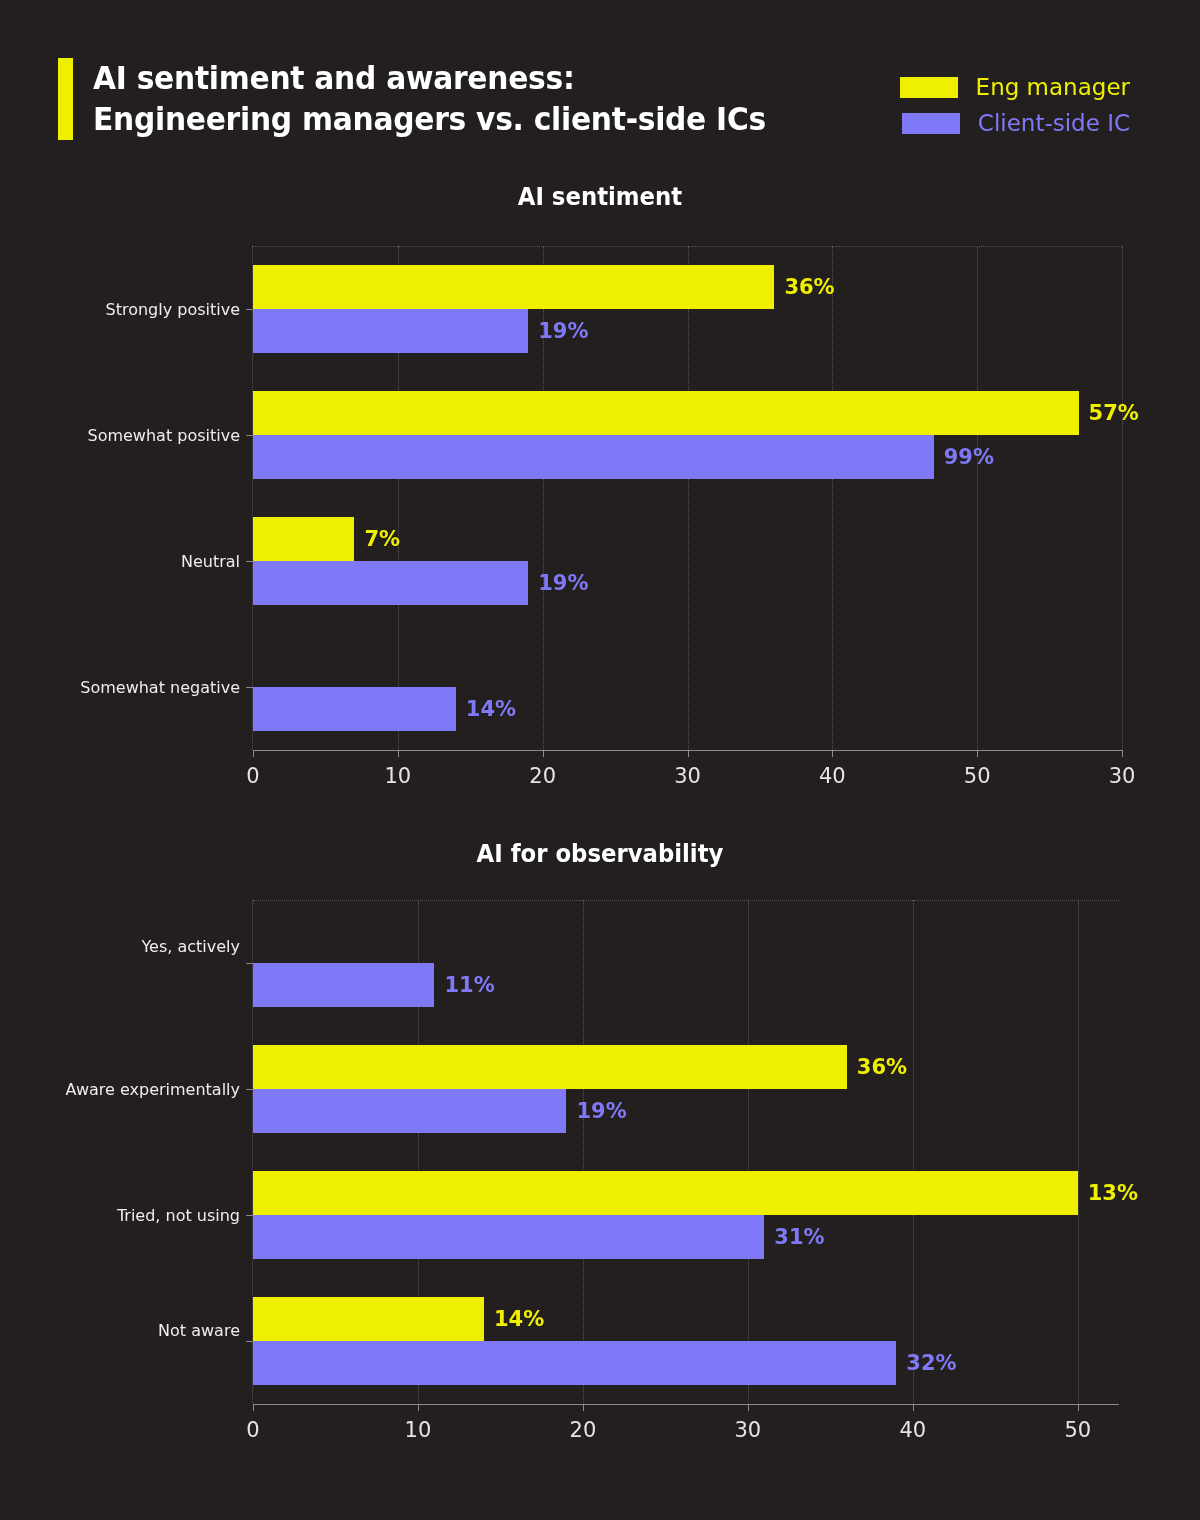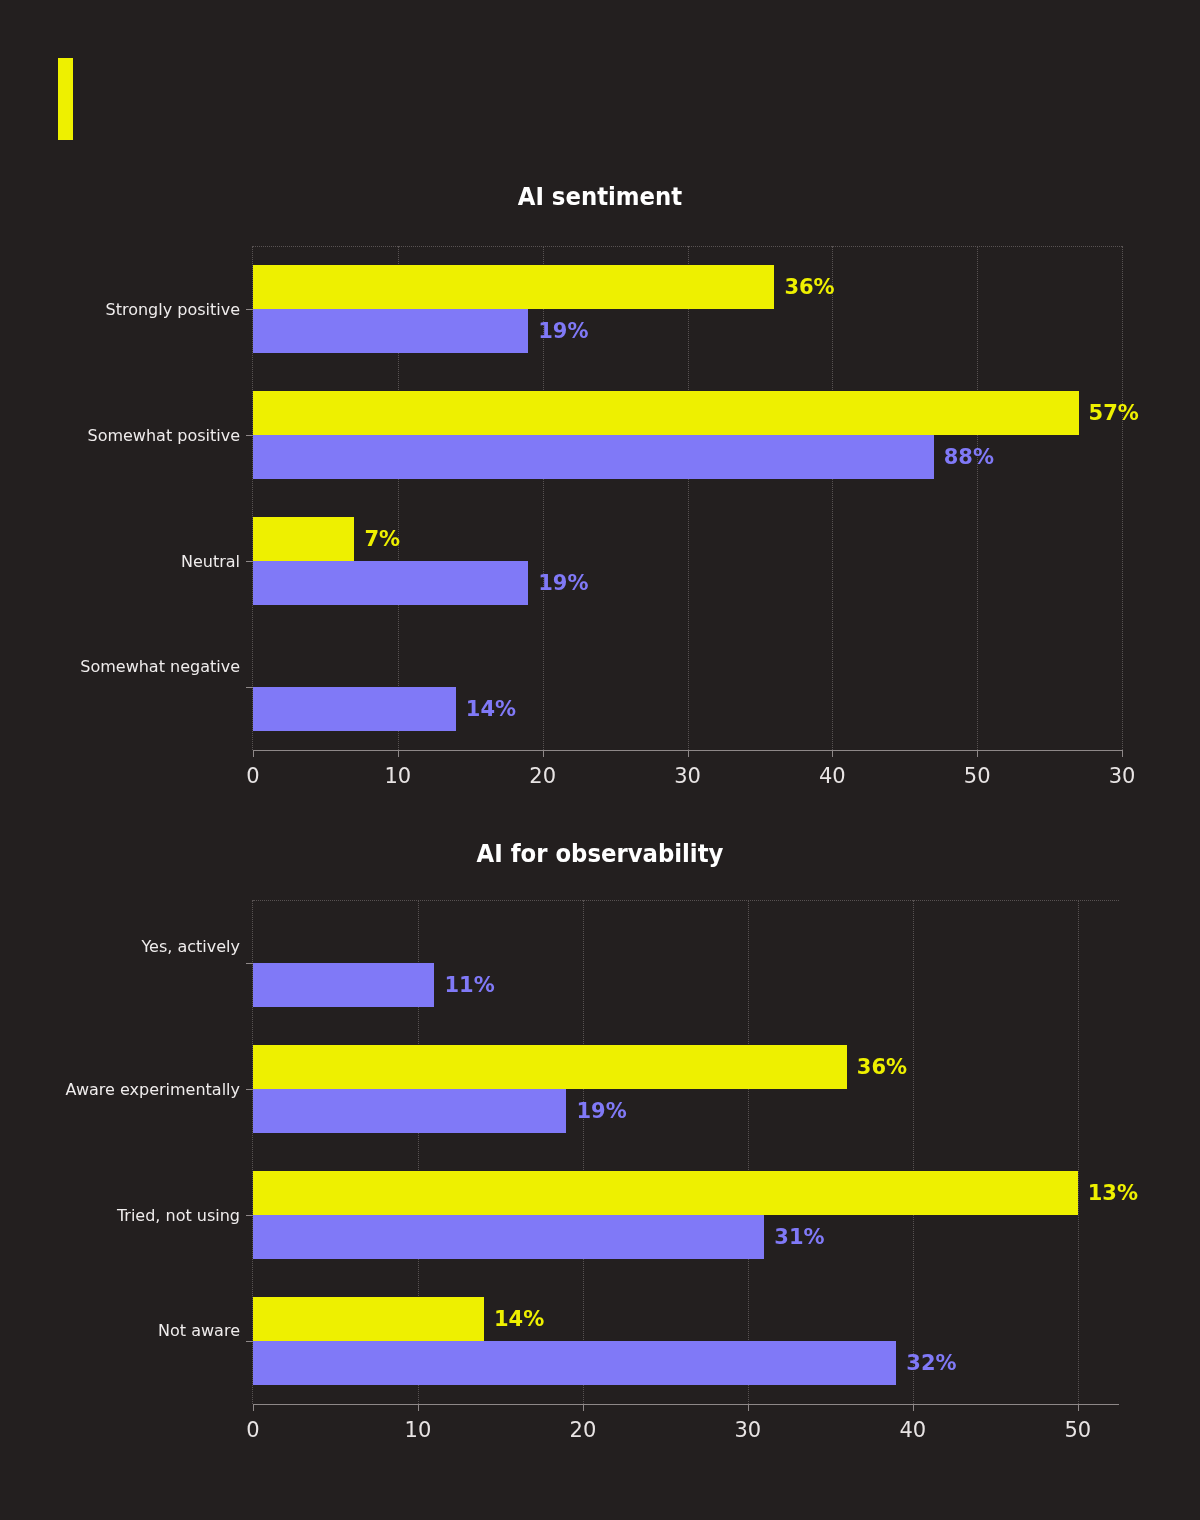--- a/index.html
+++ b/index.html
@@ -158,20 +158,34 @@
     font-size: 21px;
     white-space: nowrap;
     transform: translateY(-50%);
   }
 </style>
 </head>
 <body>
 
 <div id="header">
   <div id="accent-bar" style="background: rgb(238, 240, 0);"></div>
+  <div id="title-block">
+    <div class="title-line">AI sentiment and awareness:</div>
+    <div class="title-line">Engineering managers vs. client-side ICs</div>
+  </div>
+  <div id="legend">
+    <div class="legend-row">
+      <span class="legend-swatch" style="background: rgb(238, 240, 0);"></span>
+      <span class="legend-label" style="color: rgb(238, 240, 0);">Eng manager</span>
+    </div>
+    <div class="legend-row">
+      <span class="legend-swatch" style="background: rgb(128, 121, 247);"></span>
+      <span class="legend-label" style="color: rgb(128, 121, 247);">Client-side IC</span>
+    </div>
+  </div>
 </div>
 
 <div class="chart" id="chart-0" style="top:183px; height:620px;">
   <div class="chart-title">AI sentiment</div>
   <div class="plot" id="plot-0" style="top:63px; width:868px; height:504px;">
       <div class="gridline-top" style="width: 869px;"></div>
       <div class="xtick" style="left: 0px; top: 504px;"></div>
       <div class="xticklabel" style="left: 0px; top: 518px;">0</div>
       <div class="gridline-v" style="left: 144.833px; height: 504px;"></div>
       <div class="xtick" style="left: 144.833px; top: 504px;"></div>
@@ -196,29 +210,29 @@
       <div class="yticklabel" style="top: 63px;">Strongly positive</div>
       <div class="bar" style="top: 19px; height: 44px; width: 521.4px; background: rgb(238, 240, 0);"></div>
       <div class="bar-label" style="left: 531.4px; top: 41px; color: rgb(238, 240, 0);">36%</div>
       <div class="bar" style="top: 63px; height: 44px; width: 275.183px; background: rgb(128, 121, 247);"></div>
       <div class="bar-label" style="left: 285.183px; top: 85px; color: rgb(128, 121, 247);">19%</div>
       <div class="ytick" style="top: 189px;"></div>
       <div class="yticklabel" style="top: 189px;">Somewhat positive</div>
       <div class="bar" style="top: 145px; height: 44px; width: 825.55px; background: rgb(238, 240, 0);"></div>
       <div class="bar-label" style="left: 835.55px; top: 167px; color: rgb(238, 240, 0);">57%</div>
       <div class="bar" style="top: 189px; height: 44px; width: 680.717px; background: rgb(128, 121, 247);"></div>
-      <div class="bar-label" style="left: 690.717px; top: 211px; color: rgb(128, 121, 247);">88%</div>
+      <div class="bar-label" style="left: 690.717px; top: 211px; color: rgb(128, 121, 247);">99%</div>
       <div class="ytick" style="top: 315px;"></div>
       <div class="yticklabel" style="top: 315px;">Neutral</div>
       <div class="bar" style="top: 271px; height: 44px; width: 101.383px; background: rgb(238, 240, 0);"></div>
       <div class="bar-label" style="left: 111.383px; top: 293px; color: rgb(238, 240, 0);">7%</div>
       <div class="bar" style="top: 315px; height: 44px; width: 275.183px; background: rgb(128, 121, 247);"></div>
       <div class="bar-label" style="left: 285.183px; top: 337px; color: rgb(128, 121, 247);">19%</div>
       <div class="ytick" style="top: 441px;"></div>
-      <div class="yticklabel" style="top: 420px;">Somewhat negative</div>
+      <div class="yticklabel" style="top: 441px;">Somewhat negative</div>
       <div class="bar" style="top: 441px; height: 44px; width: 202.767px; background: rgb(128, 121, 247);"></div>
       <div class="bar-label" style="left: 212.767px; top: 463px; color: rgb(128, 121, 247);">14%</div>
     </div>
 </div>
 
 <div class="chart" id="chart-1" style="top:840px; height:620px;">
   <div class="chart-title">AI for observability</div>
   <div class="plot" id="plot-1" style="top:60px; width:865px; height:504px;">
       <div class="gridline-top" style="width: 866px;"></div>
       <div class="xtick" style="left: 0px; top: 504px;"></div>

